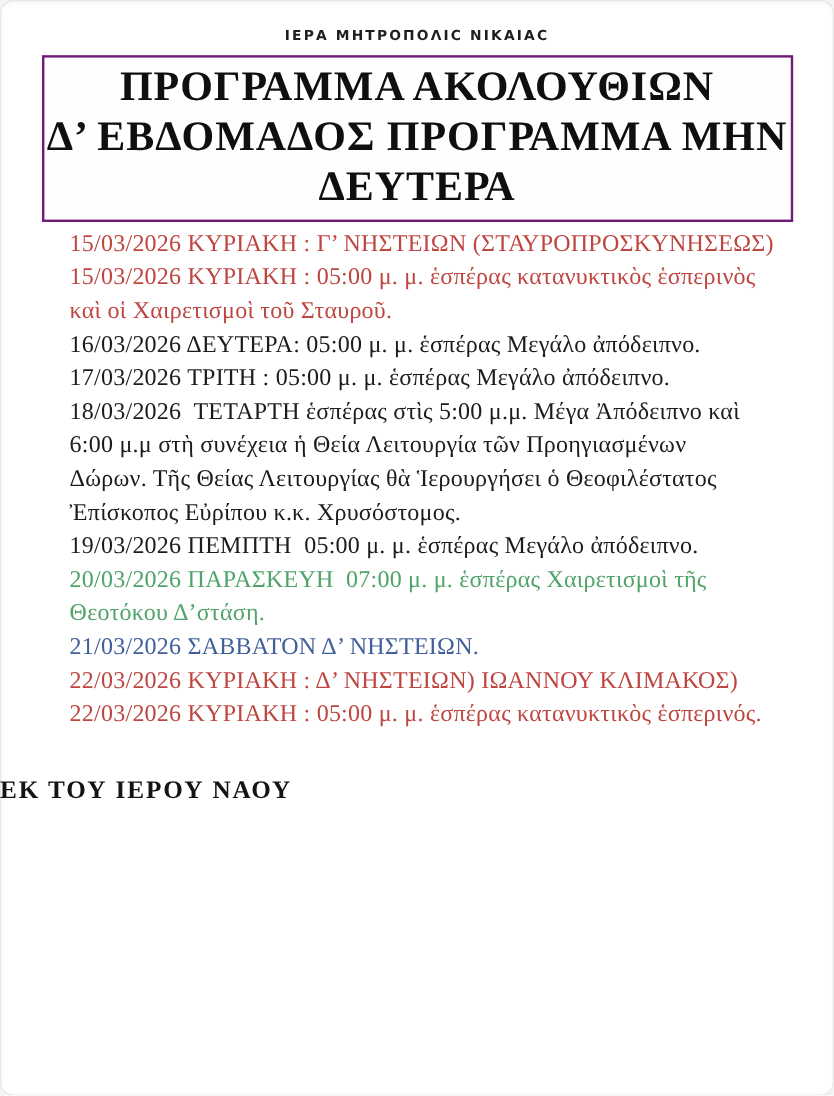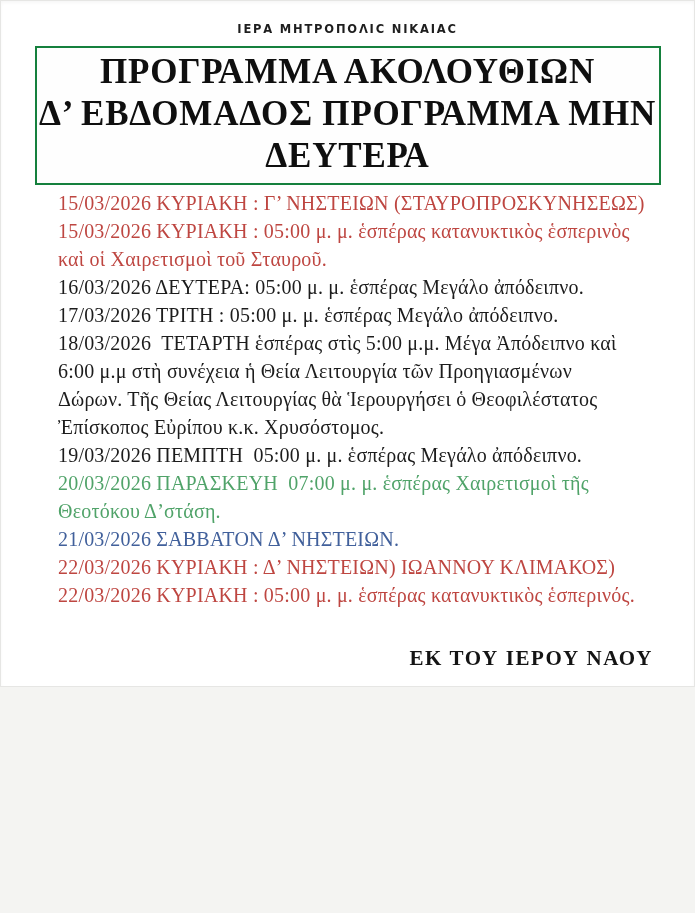--- a/index.html
+++ b/index.html
@@ -1,43 +1,44 @@
 <!DOCTYPE html>
 <html><head>
 <meta charset="utf-8">
 <style>
   html,body{margin:0;padding:0;}
   body{
     width:695px;height:913px;overflow:hidden;background:#f4f4f2;
     font-family:"Liberation Serif","DejaVu Serif",serif;
   }
   .page{
-    position:relative;width:695px;height:687px;background:#ffffff;
+    position:relative;width:695px;height:913px;background:#ffffff;
     box-shadow:inset 0 0 0 1px #e6e6e4, inset 0 2px 4px rgba(0,0,0,0.05);
+    border-radius:11px;
   }
   .letterhead{
     padding-top:22px;text-align:center;
     font-family:"DejaVu Sans","Liberation Sans",sans-serif;
     font-size:11.5px;line-height:15px;font-weight:700;
     letter-spacing:1.8px;color:#1e1e1e;
   }
   .title-box{
-    width:622px;margin:9px auto 0;border:2px solid #15803d;
+    width:622px;margin:9px auto 0;border:2px solid #701a75;
     text-align:center;font-weight:700;font-size:35px;line-height:42px;
     letter-spacing:0.8px;color:#0f0f0f;padding:3px 0 6px;
     background:#fefefe;
   }
   .schedule{
     margin:4px 0 0 58px;width:622px;
     font-size:20px;line-height:28px;letter-spacing:0.2px;
     white-space:pre-wrap;
   }
   .schedule .line{white-space:pre;}
   .closing{
-    margin-top:37px;text-align:right;padding-right:42px;
+    margin-top:37px;text-align:left;padding-right:42px;
     font-weight:700;font-size:21px;letter-spacing:1.6px;color:#141414;
   }
 </style>
 </head>
 <body>
 
 <div class="page">
 
   <div class="letterhead">
     <div>ΙΕΡΑ ΜΗΤΡΟΠΟΛΙC ΝΙΚΑΙΑC</div>

